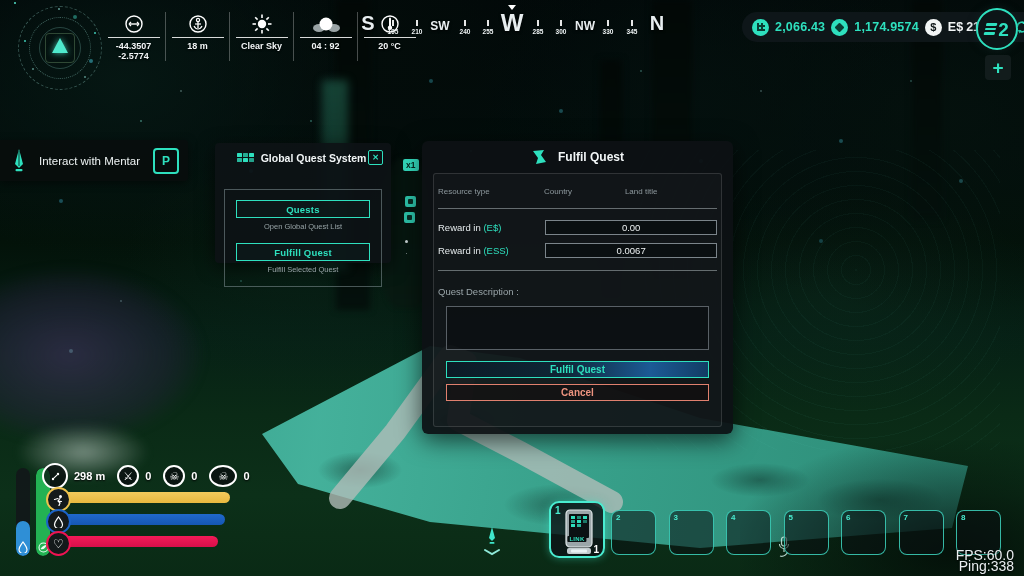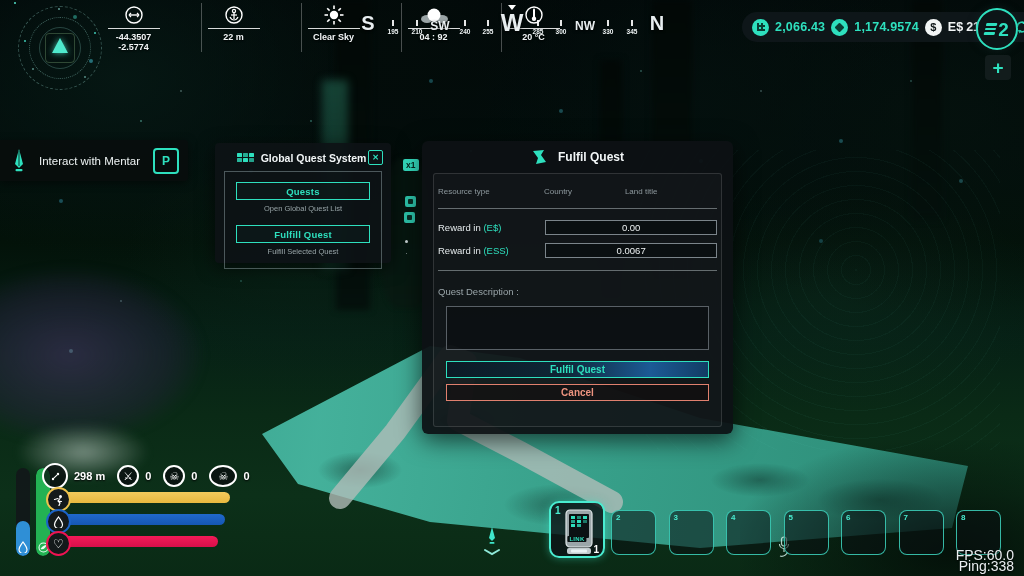--- a/index.html
+++ b/index.html
@@ -65,21 +65,21 @@
   .r2{left:15px;top:15px;width:60px;height:60px;border:1px dotted rgba(140,205,195,.45);}
   .r3{left:25px;top:25px;width:40px;height:40px;border:1px solid rgba(120,190,180,.3);}
   .rsq{left:31px;top:31px;width:28px;height:28px;border:1px solid rgba(150,200,140,.3);border-radius:4px;}
   .rarrow{left:38px;top:36px;width:0;height:0;border-left:8px solid transparent;border-right:8px solid transparent;
     border-bottom:15px solid #4fe9cd;filter:drop-shadow(0 0 3px rgba(79,233,205,.8));}
   .rdots{left:0;top:0;width:2px;height:2px;background:#53e0c8;border-radius:1px;
     box-shadow:10px 38px 0 0 #3fc8b4,80px 30px 0 0 #3fc8b4,44px 6px 0 0 rgba(140,220,210,.7),
     70px 74px 0 0 rgba(140,220,210,.6),18px 66px 0 0 rgba(140,220,210,.6),60px 14px 0 1px rgba(60,200,180,.5);}
 
   
-  .status-bar{left:102px;top:3px;display:flex;gap:36px;}
+  .status-bar{left:102px;top:12px;display:flex;}
   .st-item{width:63px;display:flex;flex-direction:column;align-items:center;position:relative;}
   .st-item + .st-item{border-left:1px solid rgba(255,255,255,.28);}
   .st-icon{height:24px;display:flex;align-items:center;justify-content:center;}
   .st-line{width:52px;border-top:1.5px solid rgba(255,255,255,.85);margin-top:1px;}
   .st-val{font-size:9px;font-weight:bold;color:#f2f6f7;margin-top:3px;line-height:10px;text-align:center;
     text-shadow:0 1px 2px rgba(0,0,0,.9);}
 
   
   .compass{left:0;top:0;width:1024px;height:48px;}
   .c-mark{position:absolute;width:28px;text-align:center;text-shadow:0 1px 3px rgba(0,0,0,.9);}
@@ -124,21 +124,21 @@
   
   .gq{left:215px;top:143px;width:176px;height:120px;background:rgba(13,18,21,.94);border-radius:4px;
     box-shadow:0 4px 18px rgba(0,0,0,.6);}
   .gq-head{display:flex;align-items:center;padding:7px 8px 4px 22px;}
   .gq-title{font-size:10.5px;font-weight:bold;color:#f2f6f7;flex:1;text-align:center;}
   .gq-close{width:13px;height:13px;border:1px solid #2ee0be;border-radius:2px;color:#2ee0be;
     font-size:8px;display:flex;align-items:center;justify-content:center;font-weight:bold;}
   .bricks{display:grid;grid-template-columns:repeat(3,5px);grid-auto-rows:3.6px;gap:1px;margin-right:5px;}
   .bricks i{background:#2ee0be;border-radius:.5px;}
   .bricks i:nth-child(2){opacity:.75}.bricks i:nth-child(4){opacity:.8}.bricks i:nth-child(6){opacity:.7}
-  .gq-box{margin:2px 9px;border:1px solid rgba(130,145,150,.55);padding:10px 11px 12px;}
+  .gq-box{margin:20px 9px;border:1px solid rgba(130,145,150,.55);padding:10px 11px 12px;}
   .gq-btn{height:16px;border:1.5px solid #2ee0be;background:rgba(14,30,28,.45);color:#2ee0be;
     font-size:9.5px;font-weight:bold;display:flex;align-items:center;justify-content:center;letter-spacing:.2px;}
   .gq-sub{font-size:7.5px;color:#97a3a6;text-align:center;margin:4px 0 12px;}
   .gq-sub.last{margin-bottom:0;}
 
   
   .fq{left:422px;top:141px;width:311px;height:293px;background:rgba(13,17,20,.95);border-radius:6px;
     box-shadow:0 6px 24px rgba(0,0,0,.65);}
   .fq-head{display:flex;align-items:center;justify-content:center;gap:9px;height:32px;}
   .fq-title{font-size:12px;font-weight:bold;color:#f2f6f7;}
@@ -269,21 +269,21 @@
       <div class="st-icon">
         <svg width="20" height="20" viewBox="0 0 20 20">
             <circle cx="10" cy="10" r="8" fill="none" stroke="#fff" stroke-width="1.4"></circle>
             <circle cx="10" cy="6" r="1.6" fill="none" stroke="#fff" stroke-width="1.2"></circle>
             <line x1="10" y1="8" x2="10" y2="14" stroke="#fff" stroke-width="1.3"></line>
             <path d="M6 12c1 2 2.6 3 4 3s3-1 4-3" fill="none" stroke="#fff" stroke-width="1.2"></path>
             <line x1="7" y1="10" x2="13" y2="10" stroke="#fff" stroke-width="1.2"></line>
           </svg>
       </div>
       <div class="st-line"></div>
-      <div class="st-val">22 m</div>
+      <div class="st-val">18 m</div>
     </div>
     <div class="st-item">
       <div class="st-icon">
         <svg width="22" height="22" viewBox="0 0 22 22">
             <circle cx="11" cy="11" r="4.2" fill="#fff"></circle>
             <g stroke="#fff" stroke-width="1.6">
               <line x1="11" y1="1.5" x2="11" y2="5"></line>
               <line x1="11" y1="17" x2="11" y2="20.5"></line>
               <line x1="1.5" y1="11" x2="5" y2="11"></line>
               <line x1="17" y1="11" x2="20.5" y2="11"></line>

